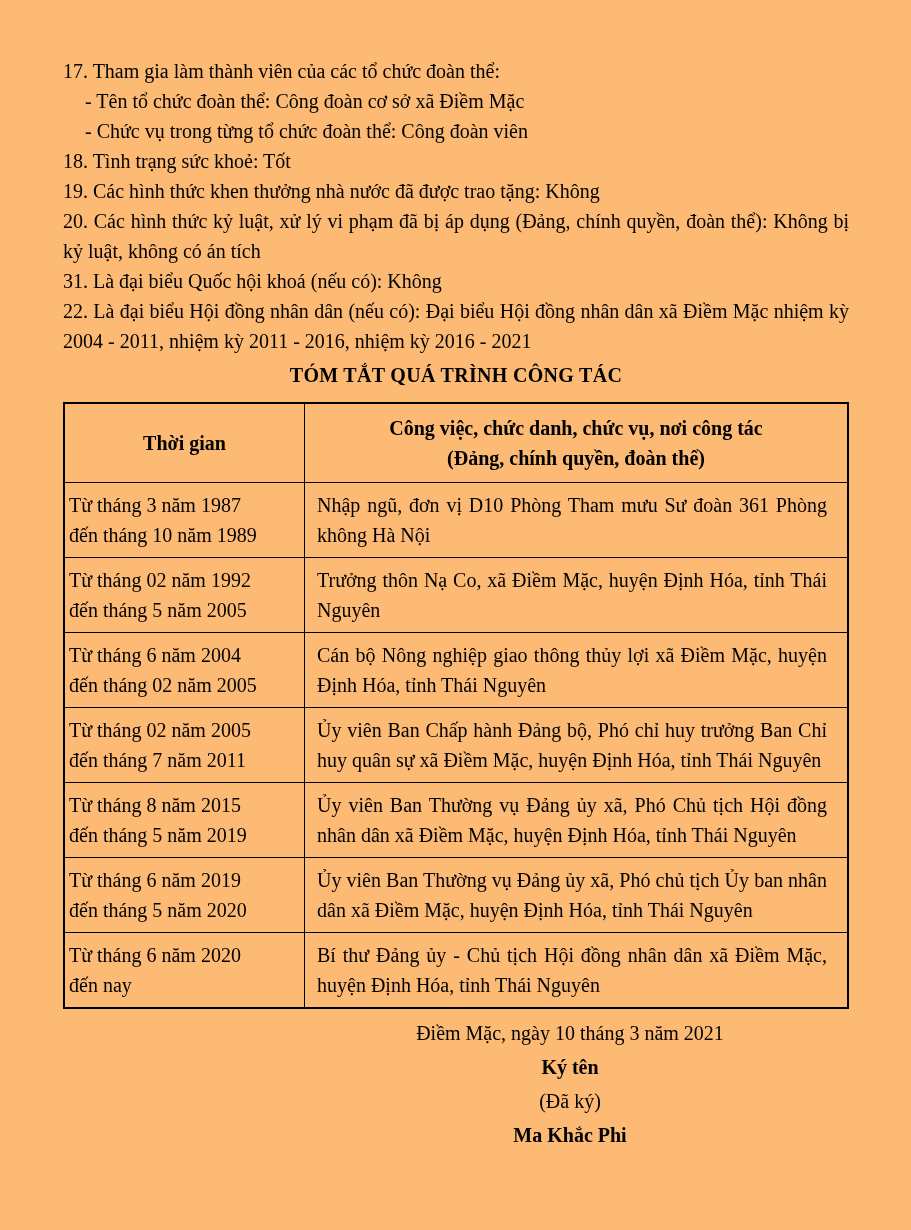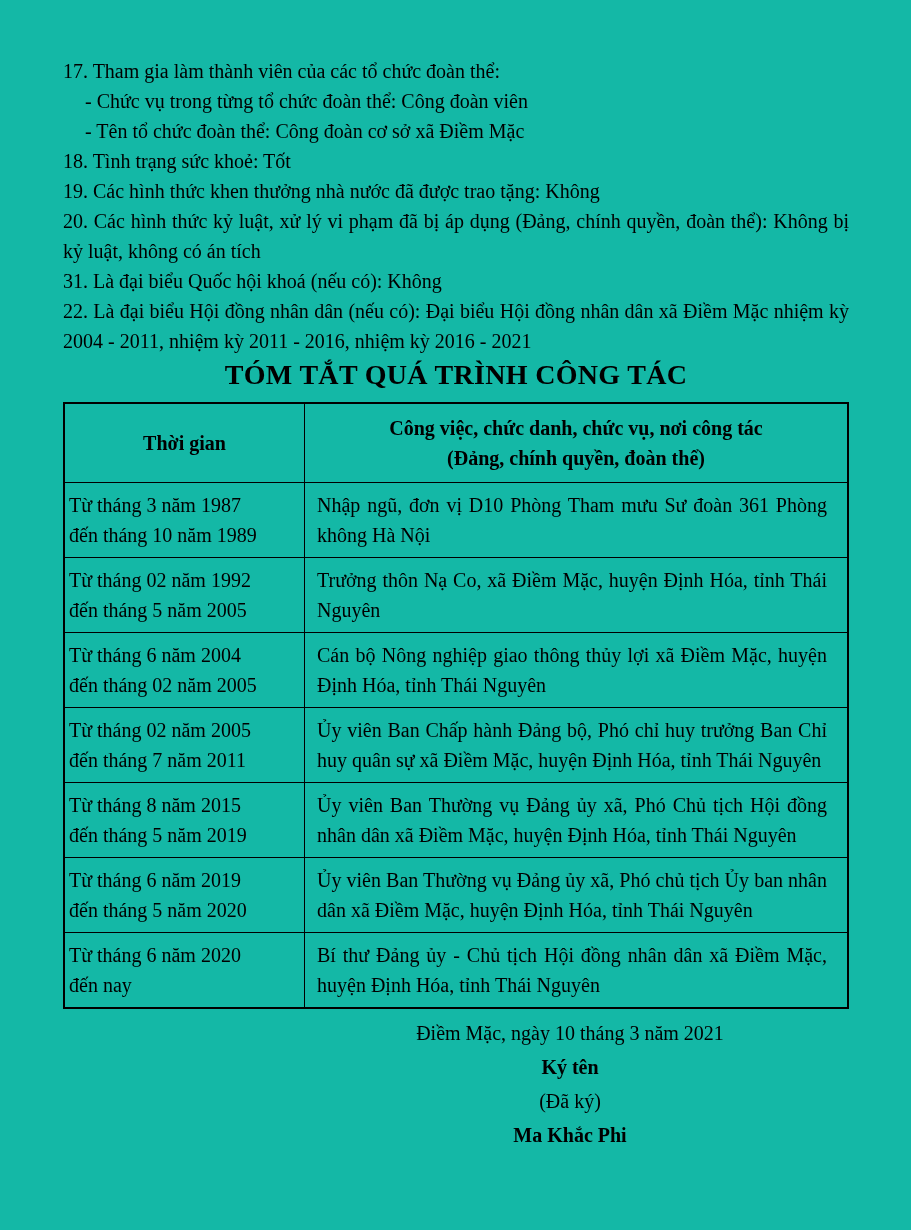--- a/index.html
+++ b/index.html
@@ -5,38 +5,38 @@
   html, body {
     margin: 0;
     padding: 0;
     background: #ffffff;
   }
   .page {
     position: relative;
     width: 911px;
     height: 1230px;
     box-sizing: border-box;
-    background: #14b8a6;
+    background: #fdba74;
     color: #000000;
     font-family: "Liberation Serif", "DejaVu Serif", serif;
     font-size: 20px;
     padding: 56px 62px 0 63px;
     overflow: hidden;
   }
   .body-text p.para {
     margin: 0;
     line-height: 30px;
     text-align: justify;
   }
   .body-text p.para.indent {
     padding-left: 22px;
   }
   .table-title {
     margin: 4px 0 12px 0;
-    font-size: 28px;
+    font-size: 20px;
     font-weight: bold;
     text-align: center;
     line-height: 30px;
     letter-spacing: 0.3px;
   }
   table.work-table {
     width: 100%;
     border-collapse: collapse;
     border: 2px solid #000;
     table-layout: fixed;
@@ -75,22 +75,22 @@
   .italic { }
   .bold { font-weight: bold; }
 </style>
 </head>
 <body>
 
 <div class="page">
 
   <div class="body-text">
     <p class="para">17. Tham gia làm thành viên của các tổ chức đoàn thể:</p>
+    <p class="para indent">- Tên tổ chức đoàn thể: Công đoàn cơ sở xã Điềm Mặc</p>
     <p class="para indent">-  Chức vụ trong từng tổ chức đoàn thể: Công đoàn viên</p>
-    <p class="para indent">- Tên tổ chức đoàn thể: Công đoàn cơ sở xã Điềm Mặc</p>
     <p class="para">18. Tình trạng sức khoẻ: Tốt</p>
     <p class="para">19. Các hình thức khen thưởng nhà nước đã được trao tặng: Không</p>
     <p class="para">20. Các hình thức kỷ luật, xử lý vi phạm đã bị áp dụng (Đảng, chính quyền, đoàn thể): Không bị kỷ luật, không có án tích</p>
     <p class="para">31. Là đại biểu Quốc hội khoá (nếu có): Không</p>
     <p class="para">22. Là đại biểu Hội đồng nhân dân (nếu có): Đại biểu Hội đồng nhân dân xã Điềm Mặc nhiệm kỳ 2004 - 2011, nhiệm kỳ 2011 - 2016, nhiệm kỳ 2016 - 2021</p>
   </div>
 
   <h2 class="table-title">TÓM TẮT QUÁ TRÌNH CÔNG TÁC</h2>
 
   <table class="work-table">

